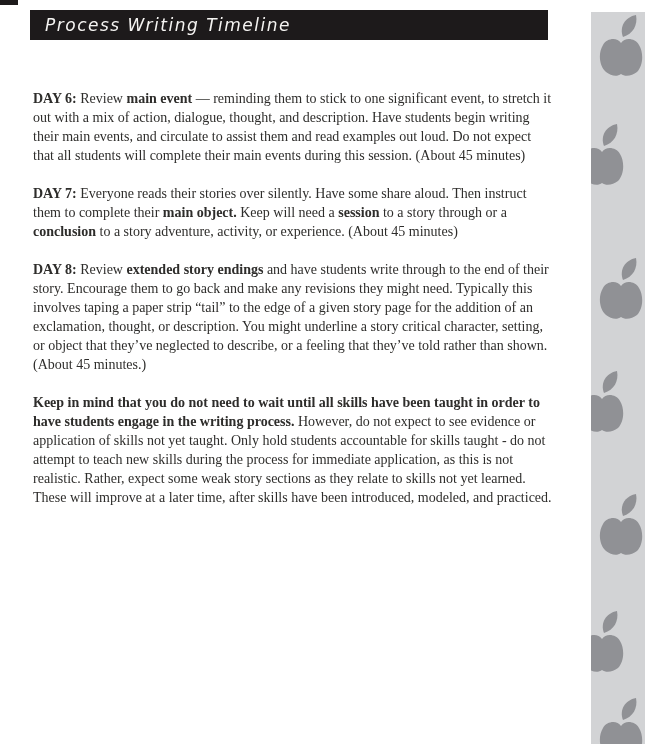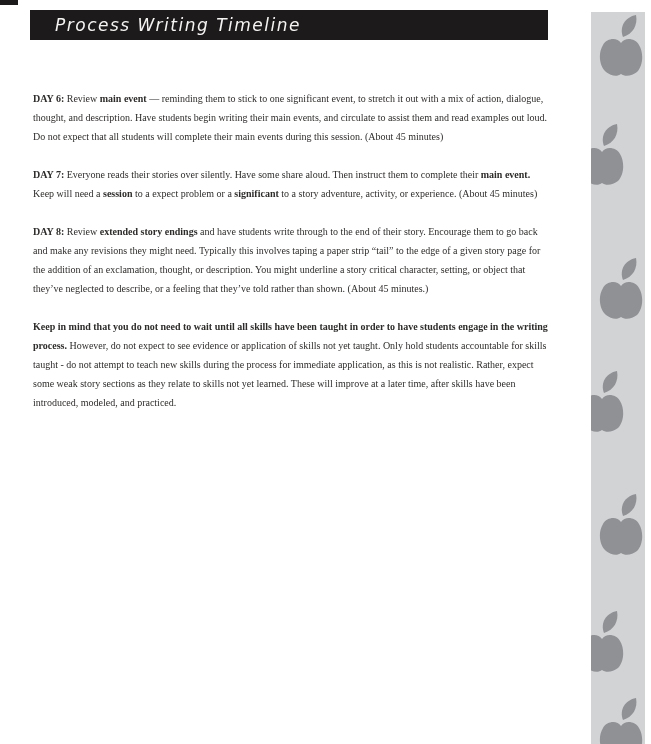--- a/index.html
+++ b/index.html
@@ -14,31 +14,31 @@
     position: absolute; left: 0; top: 0;
     width: 18px; height: 5px;
     background: var(--banner-bg, #1d1a1b);
   }
   .banner {
     position: absolute; left: 30px; top: 10px;
     width: 518px; height: 30px;
     background: var(--banner-bg, #1d1a1b);
     color: var(--banner-text, #f5f4f2);
     display: flex; align-items: center;
-    padding-left: 25px; box-sizing: border-box;
+    padding-left: 15px; box-sizing: border-box;
     font-family: "DejaVu Sans", sans-serif;
     font-style: italic;
     font-size: 17px;
     letter-spacing: 1.5px;
     white-space: nowrap;
   }
   .content {
     position: absolute; left: 33px; top: 89px;
     width: 520px;
-    font-size: 10px;
+    font-size: 14px;
     line-height: 19px;
     color: var(--body-text, #2e2d2b);
     text-align: left;
   }
   .content p { margin: 0 0 19px 0; }
   .content strong { font-weight: bold; }
   .strip {
     position: absolute; left: 591px; top: 12px;
     width: 54px; height: 732px;
     background: var(--sidebar-bg, #d2d3d5);
@@ -60,21 +60,21 @@
 <body>
 
 <div class="corner-mark"></div>
 
 <div class="banner">
   <span>Process Writing Timeline</span>
 </div>
 
 <div class="content">
     <p><strong>DAY 6:</strong><span> Review </span><strong>main event</strong><span> — reminding them to stick to one significant event, to stretch it out with a mix of action, dialogue, thought, and description. Have students begin writing their main events, and circulate to assist them and read examples out loud. Do not expect that all students will complete their main events during this session. (About 45 minutes)</span></p>
-    <p><strong>DAY 7:</strong><span> Everyone reads their stories over silently. Have some share aloud. Then instruct them to complete their </span><strong>main event.</strong><span> Keep will need a </span><strong>session</strong><span> to a expect problem or a </span><strong>significant</strong><span> to a story adventure, activity, or experience. (About 45 minutes)</span></p>
+    <p><strong>DAY 7:</strong><span> Everyone reads their stories over silently. Have some share aloud. Then instruct them to complete their </span><strong>main object.</strong><span> Keep will need a </span><strong>session</strong><span> to a story through or a </span><strong>conclusion</strong><span> to a story adventure, activity, or experience. (About 45 minutes)</span></p>
     <p><strong>DAY 8:</strong><span> Review </span><strong>extended story endings</strong><span> and have students write through to the end of their story. Encourage them to go back and make any revisions they might need. Typically this involves taping a paper strip “tail” to the edge of a given story page for the addition of an exclamation, thought, or description. You might underline a story critical character, setting, or object that they’ve neglected to describe, or a feeling that they’ve told rather than shown. (About 45 minutes.)</span></p>
     <p><strong>Keep in mind that you do not need to wait until all skills have been taught in order to have students engage in the writing process.</strong><span> However, do not expect to see evidence or application of skills not yet taught. Only hold students accountable for skills taught - do not attempt to teach new skills during the process for immediate application, as this is not realistic. Rather, expect some weak story sections as they relate to skills not yet learned. These will improve at a later time, after skills have been introduced, modeled, and practiced.</span></p>
   </div>
 
 <div class="strip">
     <div class="apple centered">
     <svg viewBox="0 0 46 62" xmlns="http://www.w3.org/2000/svg" aria-hidden="true">
       <path d="M25 23 C 21 13, 27 3, 38 1 C 40 11, 35 20, 25 23 Z"></path>
       <path d="M23 29 C 19 23, 9 24, 5 31 C 0 39, 1 52, 8 58 C 13 62, 19 63, 23 60 C 27 63, 34 62, 39 58 C 45 52, 46 39, 41 31 C 37 24, 27 23, 23 29 Z"></path>
     </svg>

